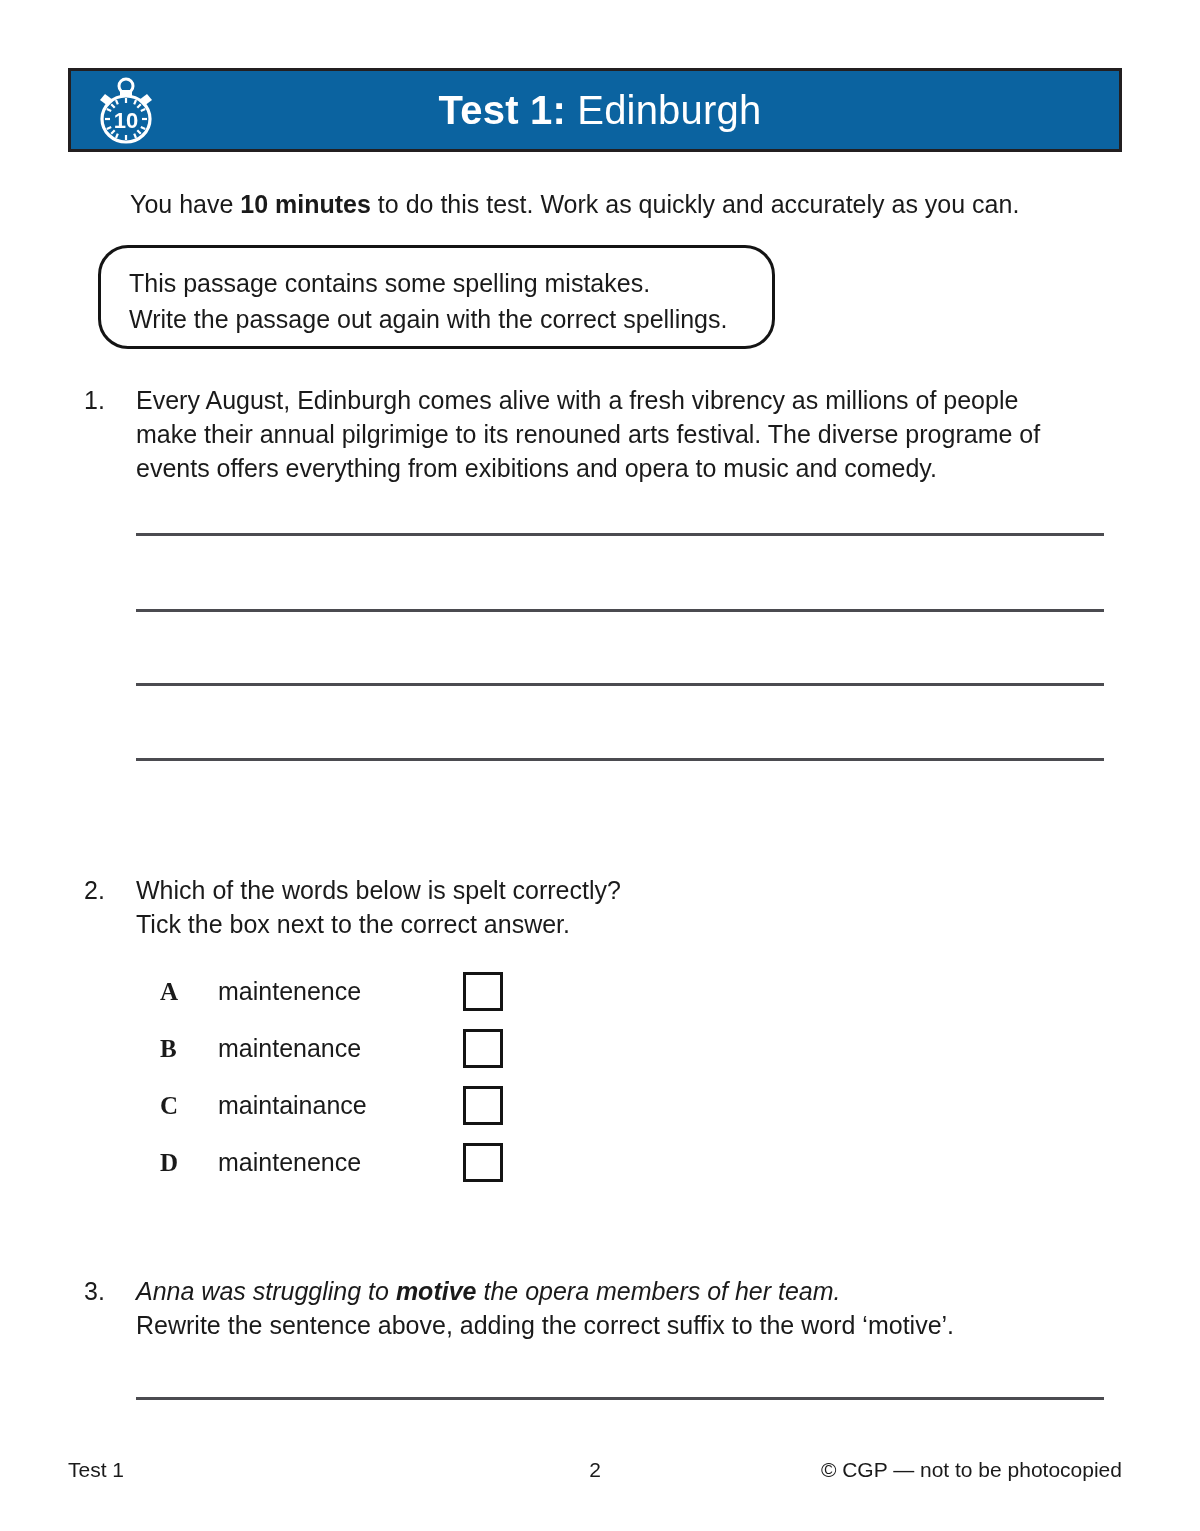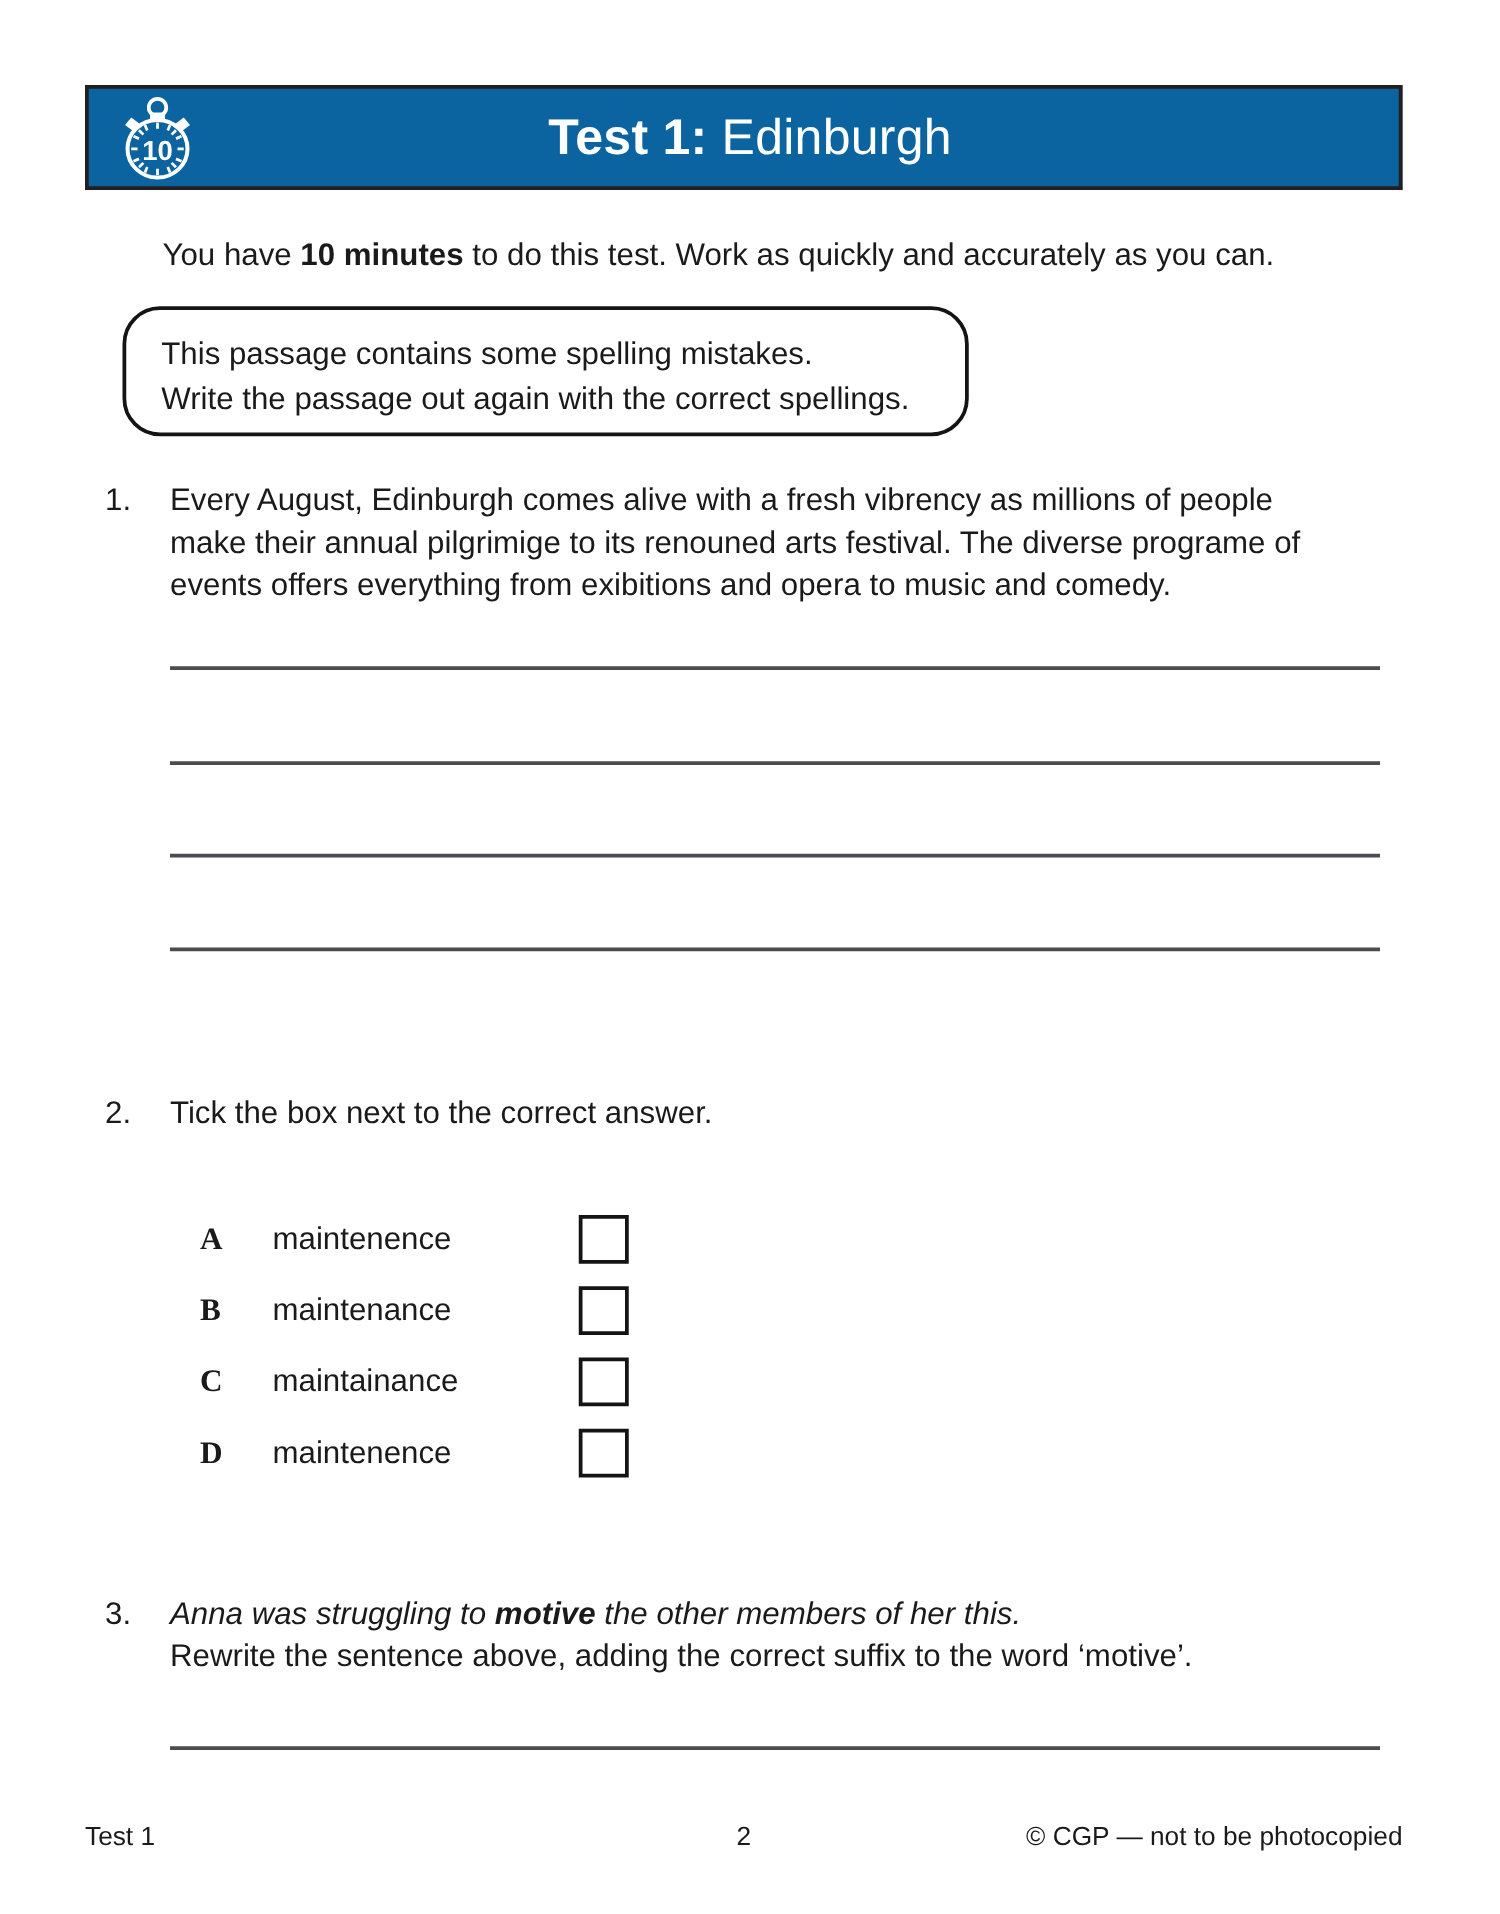--- a/index.html
+++ b/index.html
@@ -225,20 +225,21 @@
 </div>
 
 <div class="answer-line" style="top:533px;"></div>
 <div class="answer-line" style="top:609px;"></div>
 <div class="answer-line" style="top:683px;"></div>
 <div class="answer-line" style="top:758px;"></div>
 
 <div class="question" id="question-2">
   <div class="q-num">2.</div>
   <div class="q-body">
+    <div>Which of the words below is spelt correctly?</div>
     <div>Tick the box next to the correct answer.</div>
   </div>
 </div>
 
 <div class="mc-list">
   <div class="mc-option">
     <span class="mc-letter">A</span>
     <span class="mc-word">maintenence</span>
     <span class="mc-box"></span>
   </div>
@@ -255,21 +256,21 @@
   <div class="mc-option">
     <span class="mc-letter">D</span>
     <span class="mc-word">maintenence</span>
     <span class="mc-box"></span>
   </div>
 </div>
 
 <div class="question" id="question-3">
   <div class="q-num">3.</div>
   <div class="q-body">
-    <div class="q-line-1"><span>Anna was struggling to  </span><span class="kw">motive</span><span>  the other members of her this.</span></div>
+    <div class="q-line-1"><span>Anna was struggling to  </span><span class="kw">motive</span><span>  the opera members of her team.</span></div>
     <div>Rewrite the sentence above, adding the correct suffix to the word ‘motive’.</div>
   </div>
 </div>
 
 <div class="answer-line" style="top:1397px;"></div>
 
 <div class="footer">
   <div class="footer-left">Test 1</div>
   <div class="footer-center">2</div>
   <div class="footer-right">© CGP — not to be photocopied</div>

